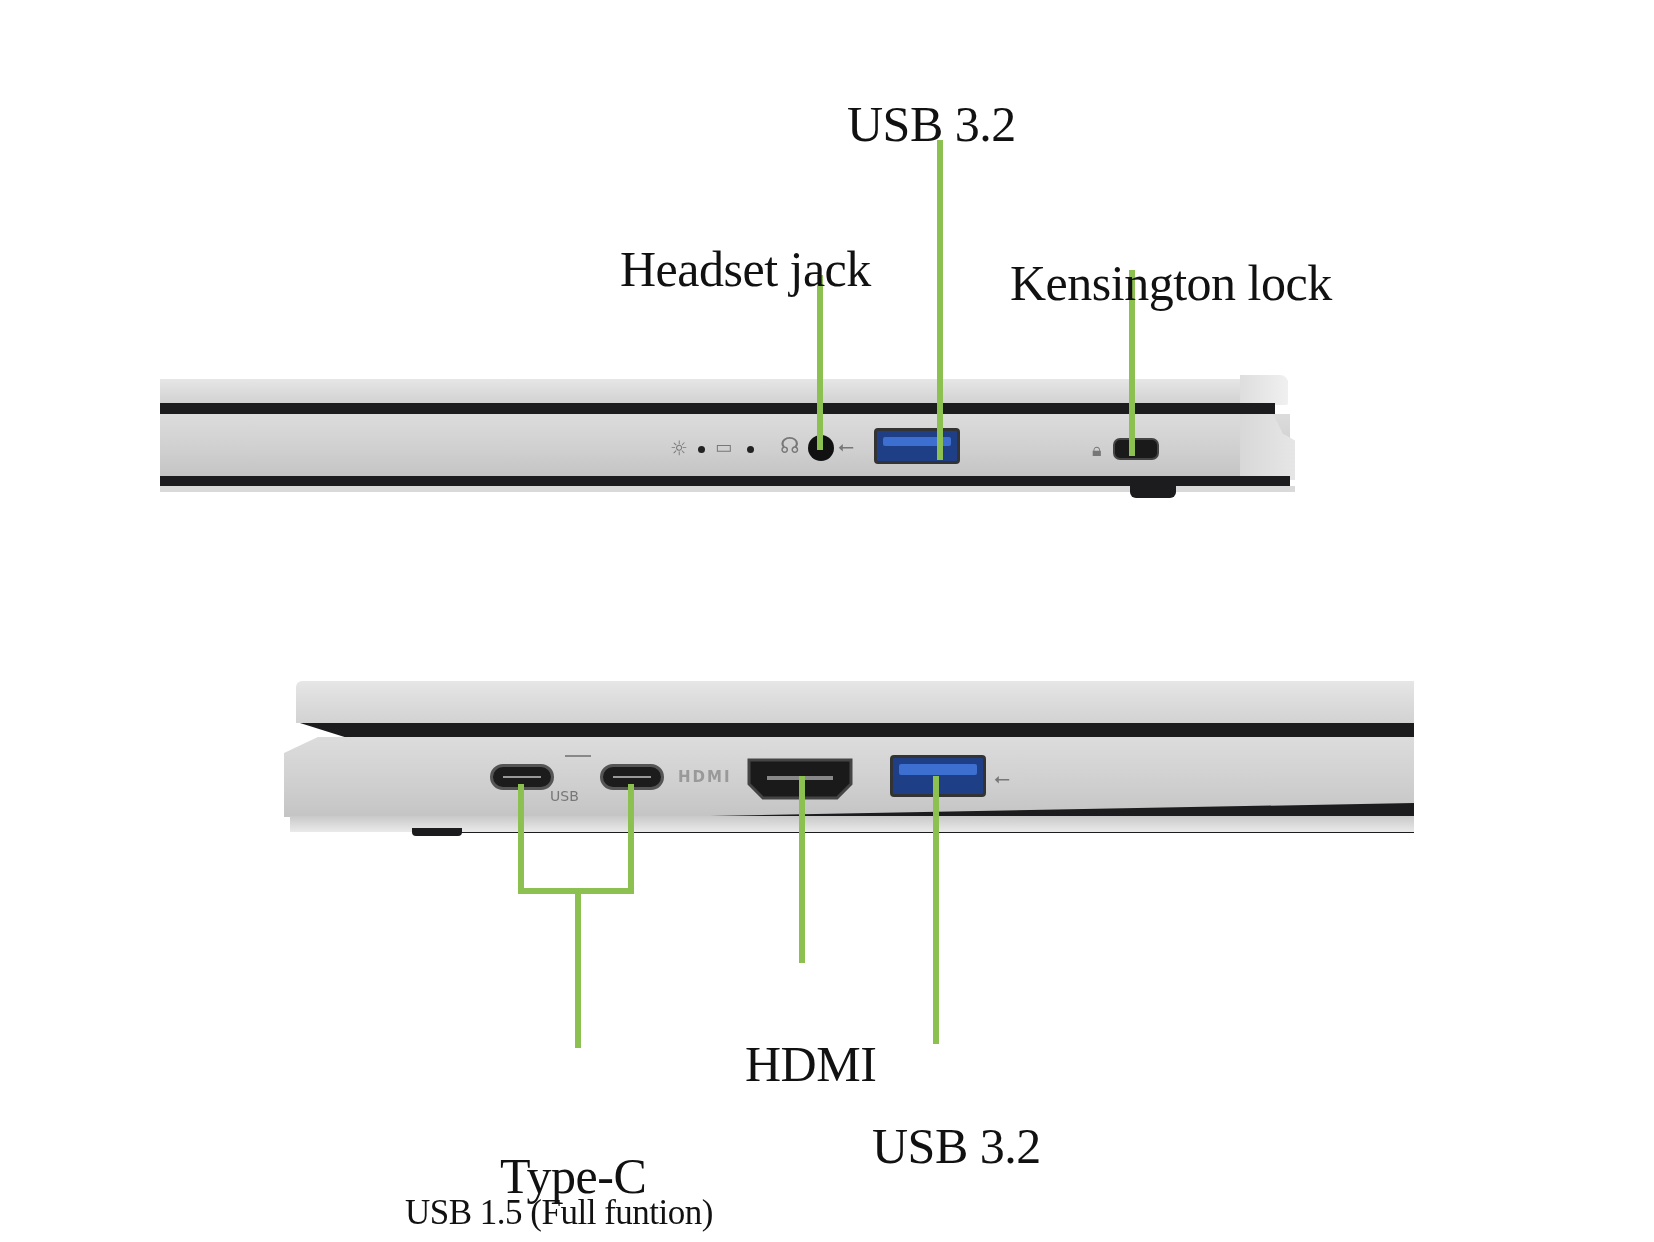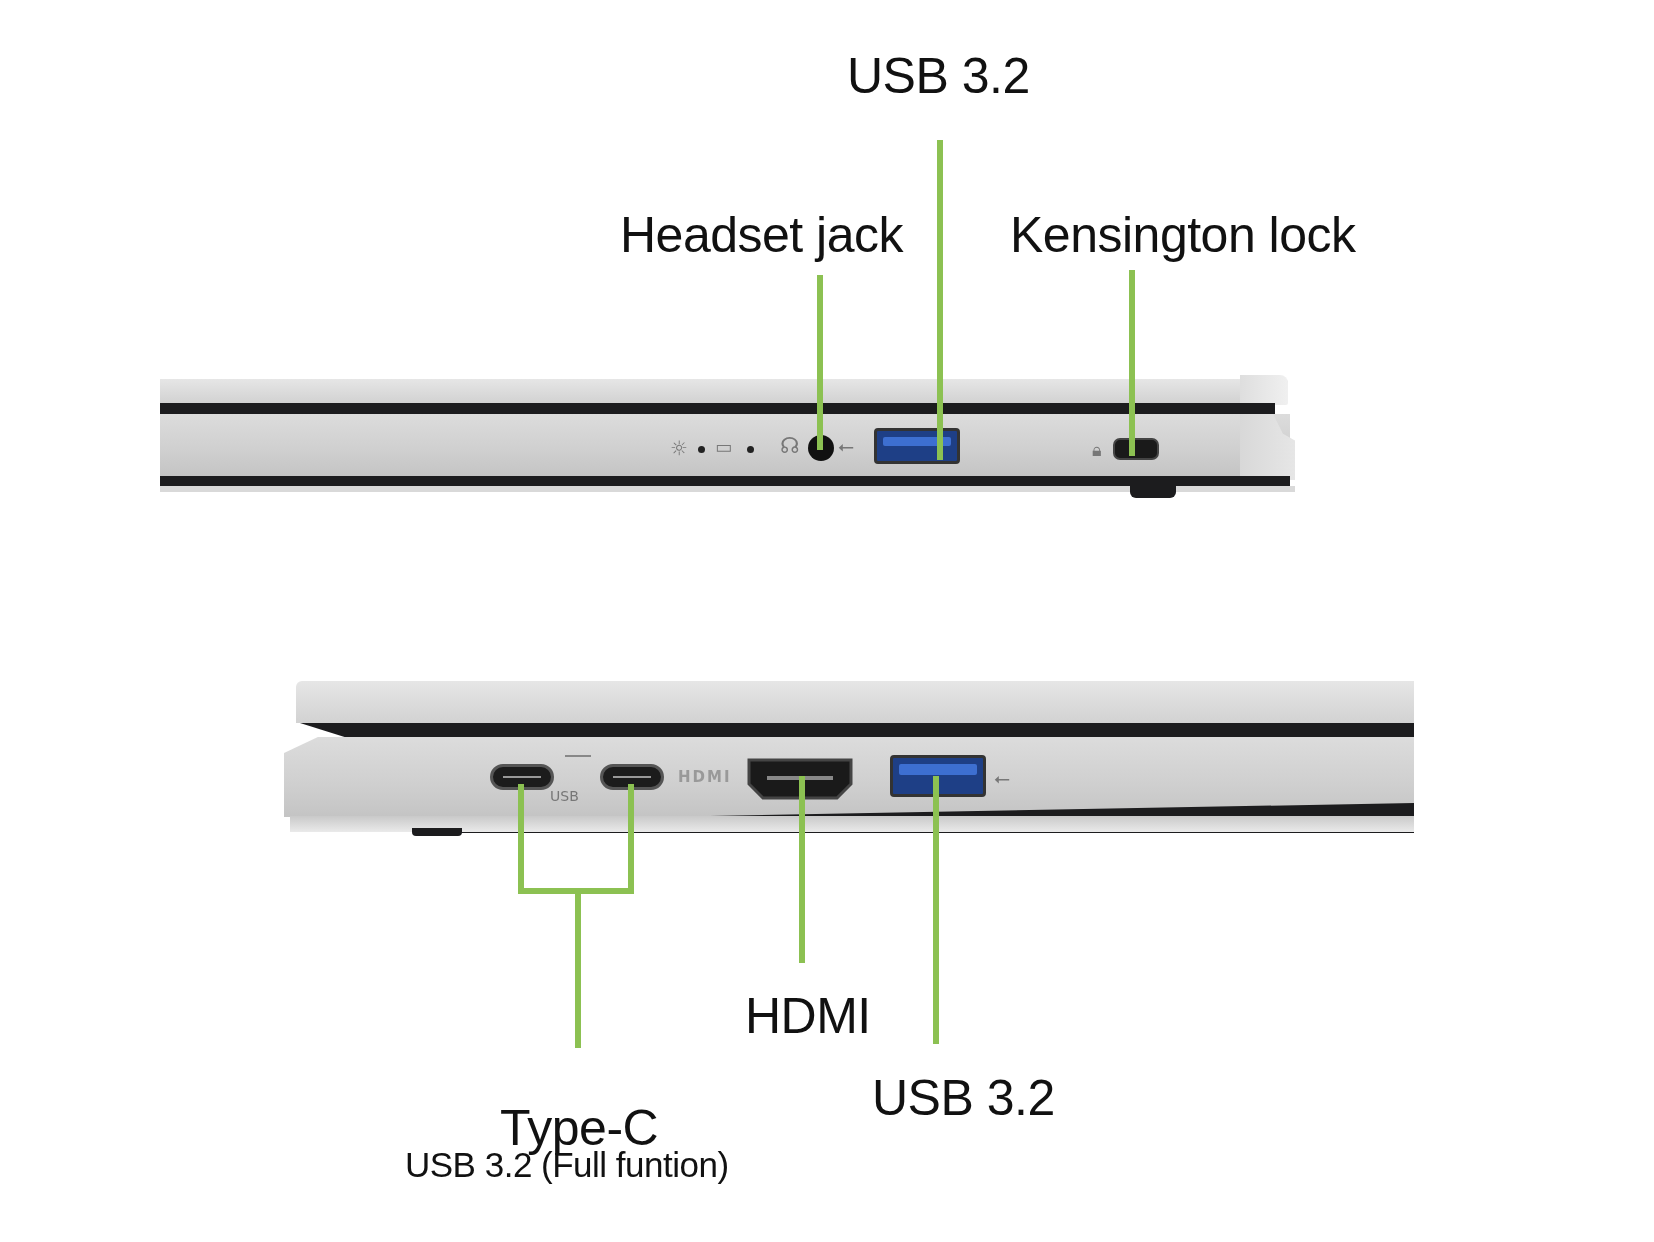--- a/index.html
+++ b/index.html
@@ -1,18 +1,18 @@
 <!DOCTYPE html>
 <html><head>
 <meta charset="utf-8">
 <style>
   html, body { margin:0; padding:0; background:#ffffff; }
   body { width:1654px; height:1242px; position:relative; overflow:hidden; font-family:"DejaVu Sans", sans-serif; }
   .abs { position:absolute; }
-  .label { position:absolute; color:#111; white-space:nowrap; letter-spacing:-0.5px; font-family:Liberation Sans, sans-serif; }
+  .label { position:absolute; color:#111; white-space:nowrap; letter-spacing:-0.5px; font-family:Liberation Serif, serif;margin-top:48px; }
   .big { font-size:50px; line-height:56px; }
   .small { font-size:35px; line-height:40px; }
   .gl { position:absolute; background:#8cc152; }
   
   .metal { background:linear-gradient(#e6e6e6,#d2d2d2); }
   .metal2 { background:linear-gradient(#dcdcdc,#cfcfcf 60%,#c4c4c4); }
   .black { background:#1c1c1e; }
   .usbA { position:absolute; border:3px solid #333; border-radius:4px; background:#1e3f86; box-sizing:border-box; }
   .usbA .tongue { position:absolute; left:6px; right:6px; top:6px; height:9px; background:#3d6fd1; border-radius:2px; }
   .typeC { position:absolute; width:64px; height:26px; border-radius:14px; background:#1c1c1c; border:3px solid #555; box-sizing:border-box; }
@@ -47,21 +47,21 @@
       <div class="tongue"></div>
     </div>
   <div class="icon" style="left:1092px;top:440px;font-size:18px;">🔒︎</div>
   <div class="abs" style="left:1113px;top:438px;width:46px;height:22px;border-radius:7px;background:#1a1a1a;border:2px solid #444;box-sizing:border-box;"></div>
 
   <div class="gl" style="left:937px;top:140px;width:6px;height:320px;"></div>
   <div class="gl" style="left:817px;top:275px;width:6px;height:175px;"></div>
   <div class="gl" style="left:1129px;top:270px;width:6px;height:186px;"></div>
 
   <div class="label big" style="left:847px;top:48px;">USB 3.2</div>
-  <div class="label big" style="left:620px;top:207px;">Headset jack</div>
+  <div class="label big" style="left:620px;top:193px;">Headset jack</div>
   <div class="label big" style="left:1010px;top:207px;">Kensington lock</div>
 </div>
 
 <div>
 
   <div class="abs metal" style="left:296px;top:681px;width:1118px;height:42px;border-radius:6px 0 0 0;"></div>
   <div class="abs black" style="left:300px;top:723px;width:1114px;height:14px;clip-path:polygon(0 0,100% 0,100% 100%,4% 100%);"></div>
 
   <div class="abs metal2" style="left:284px;top:737px;width:1130px;height:80px;clip-path:polygon(3% 0,100% 0,100% 100%,0 100%,0 20%);"></div>
   <div class="abs black" style="left:440px;top:803px;width:974px;height:30px;clip-path:polygon(0 60%,100% 0,100% 100%,0 100%);"></div>
@@ -89,14 +89,14 @@
   <div class="gl" style="left:518px;top:784px;width:6px;height:110px;"></div>
   <div class="gl" style="left:628px;top:784px;width:6px;height:110px;"></div>
   <div class="gl" style="left:518px;top:888px;width:116px;height:6px;"></div>
   <div class="gl" style="left:575px;top:888px;width:6px;height:160px;"></div>
   <div class="gl" style="left:799px;top:776px;width:6px;height:187px;"></div>
   <div class="gl" style="left:933px;top:776px;width:6px;height:268px;"></div>
 
   <div class="label big" style="left:745px;top:988px;">HDMI</div>
   <div class="label big" style="left:872px;top:1070px;">USB 3.2</div>
   <div class="label big" style="left:500px;top:1100px;">Type-C</div>
-  <div class="label small" style="left:405px;top:1145px;">USB 3.2 (Full funtion)</div>
+  <div class="label small" style="left:405px;top:1145px;">USB 1.5 (Full funtion)</div>
 </div>
 
 </body></html>

